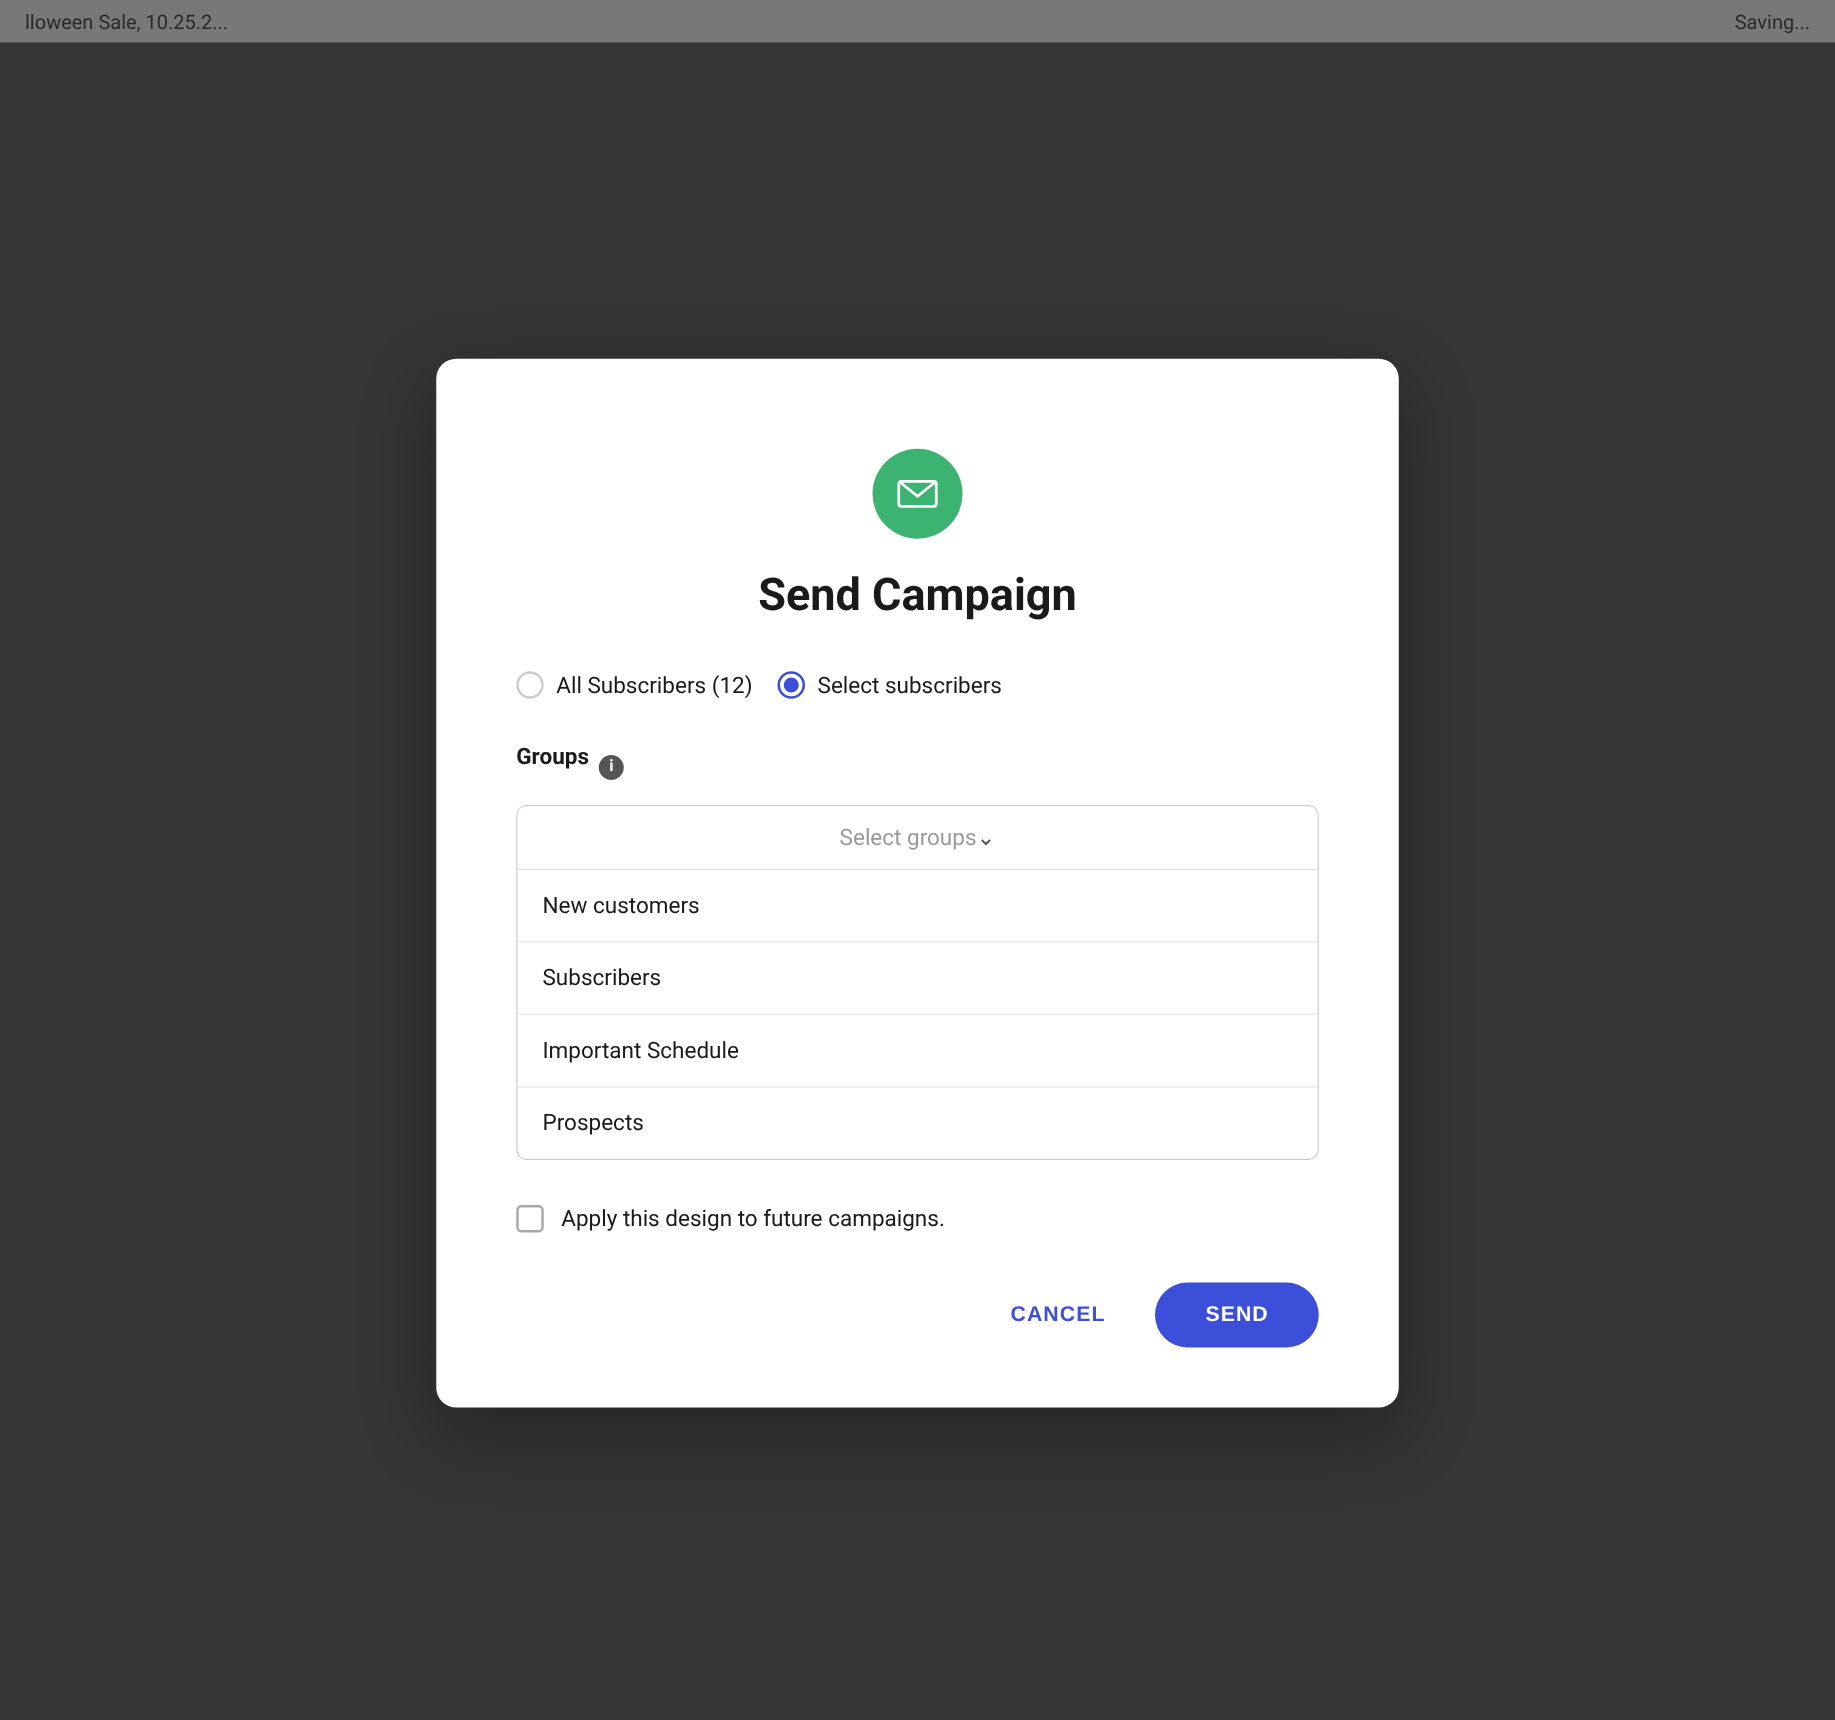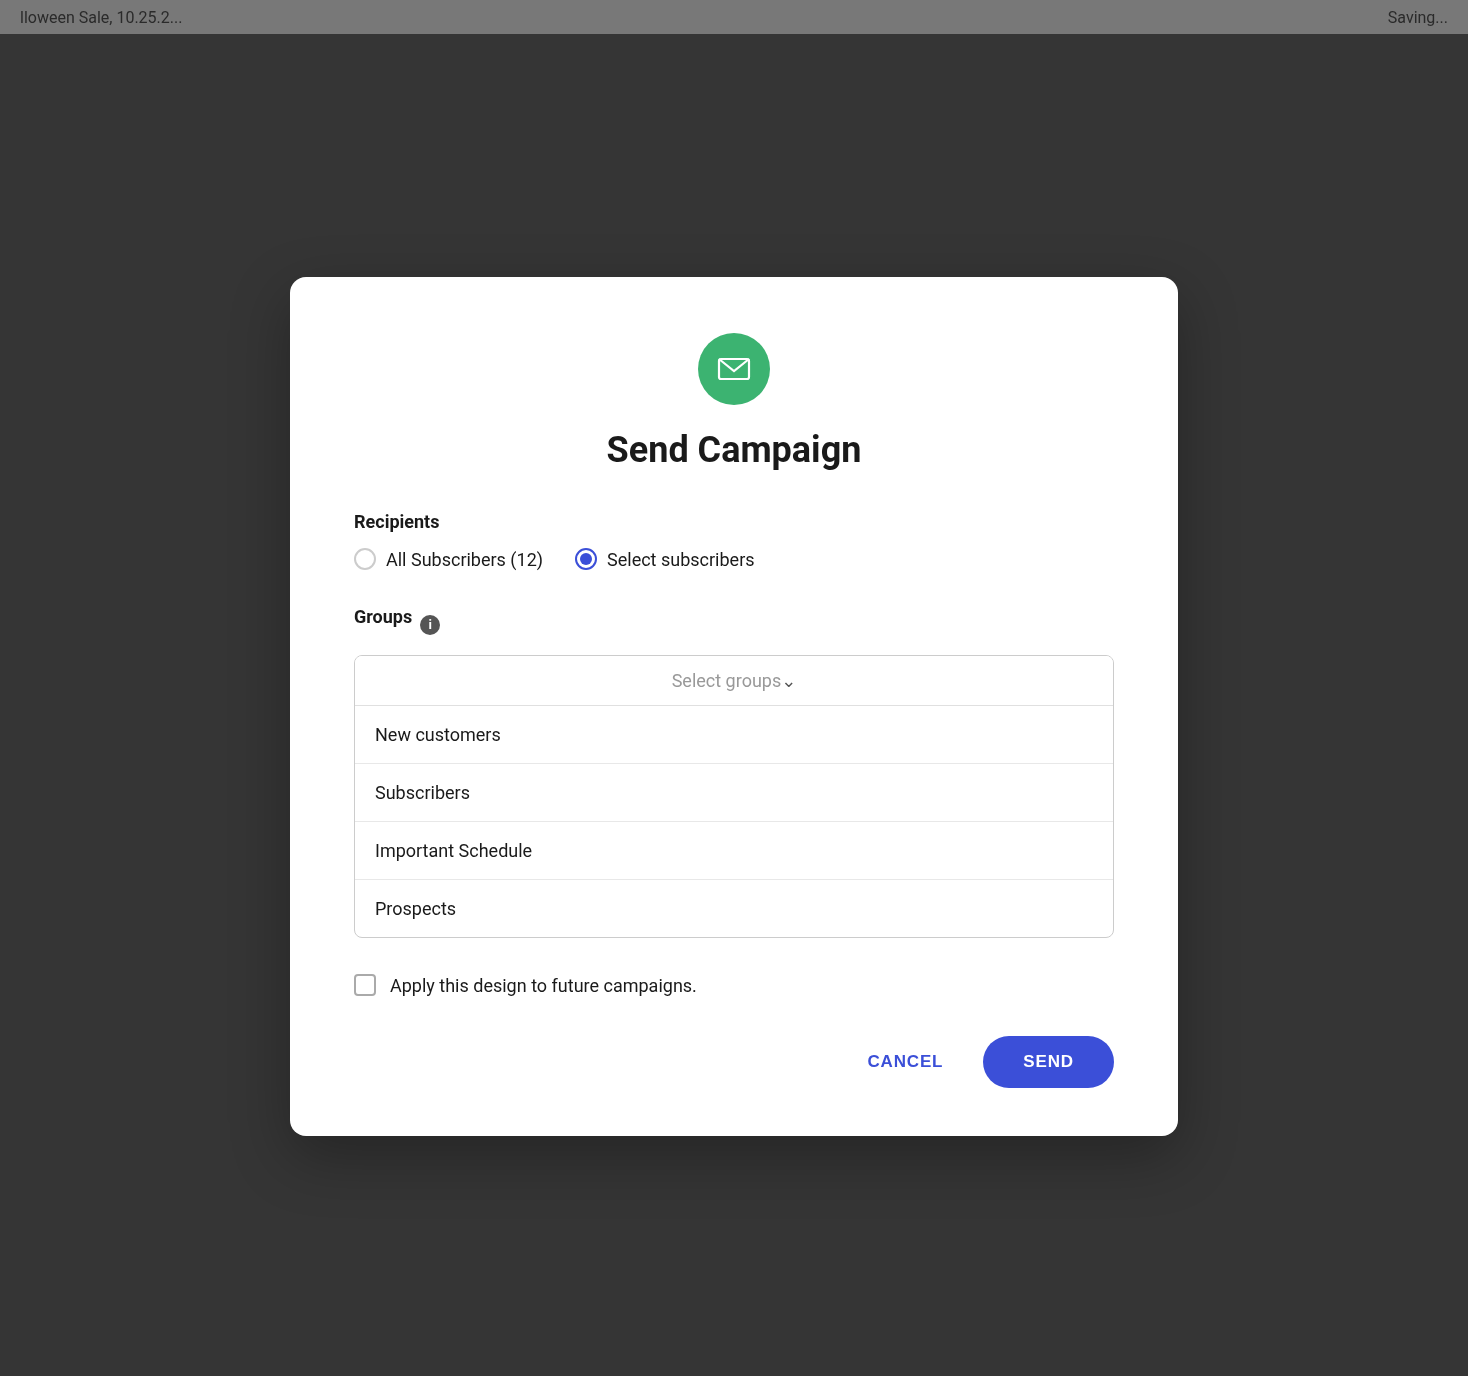--- a/index.html
+++ b/index.html
@@ -55,22 +55,22 @@
       inset: 0;
       background: rgba(0,0,0,0.5);
       display: flex;
       align-items: center;
       justify-content: center;
     }
 
     .modal {
       background: #fff;
       border-radius: 16px;
-      width: 888px;
-      padding: 56px 64px 48px 64px;
+      width: 770px;
+      padding: 72px 64px 48px 64px;
       position: relative;
       max-height: 1100px;
       box-shadow: 0 20px 60px rgba(0,0,0,0.3);
       margin-top: 37px;
     }
 
     .modal-icon-wrapper {
       display: flex;
       justify-content: center;
       margin-bottom: 24px;
@@ -106,21 +106,21 @@
       margin-bottom: 16px;
     }
 
     .recipients-section {
       margin-bottom: 36px;
     }
 
     .radio-group {
       display: flex;
       align-items: center;
-      gap: 32px;
+      gap: 20px;
     }
 
     .radio-option {
       display: flex;
       align-items: center;
       gap: 10px;
       cursor: pointer;
     }
 
     .radio-input {
@@ -299,21 +299,20 @@
         <svg viewBox="0 0 36 36" fill="none" xmlns="http://www.w3.org/2000/svg">
           <rect x="3" y="8" width="30" height="20" rx="2" stroke="white" stroke-width="2.2" fill="none"></rect>
           <polyline points="3,8 18,20 33,8" stroke="white" stroke-width="2.2" fill="none"></polyline>
         </svg>
       </div>
     </div>
 
     <h1 class="modal-title">Send Campaign</h1>
 
     <div class="recipients-section">
-      <div class="section-label">Recipients</div>
       <div class="radio-group">
         <label class="radio-option">
           <div class="radio-input"></div>
           <span class="radio-label">All Subscribers (12)</span>
         </label>
         <label class="radio-option">
           <div class="radio-input selected"></div>
           <span class="radio-label">Select subscribers</span>
         </label>
       </div>

